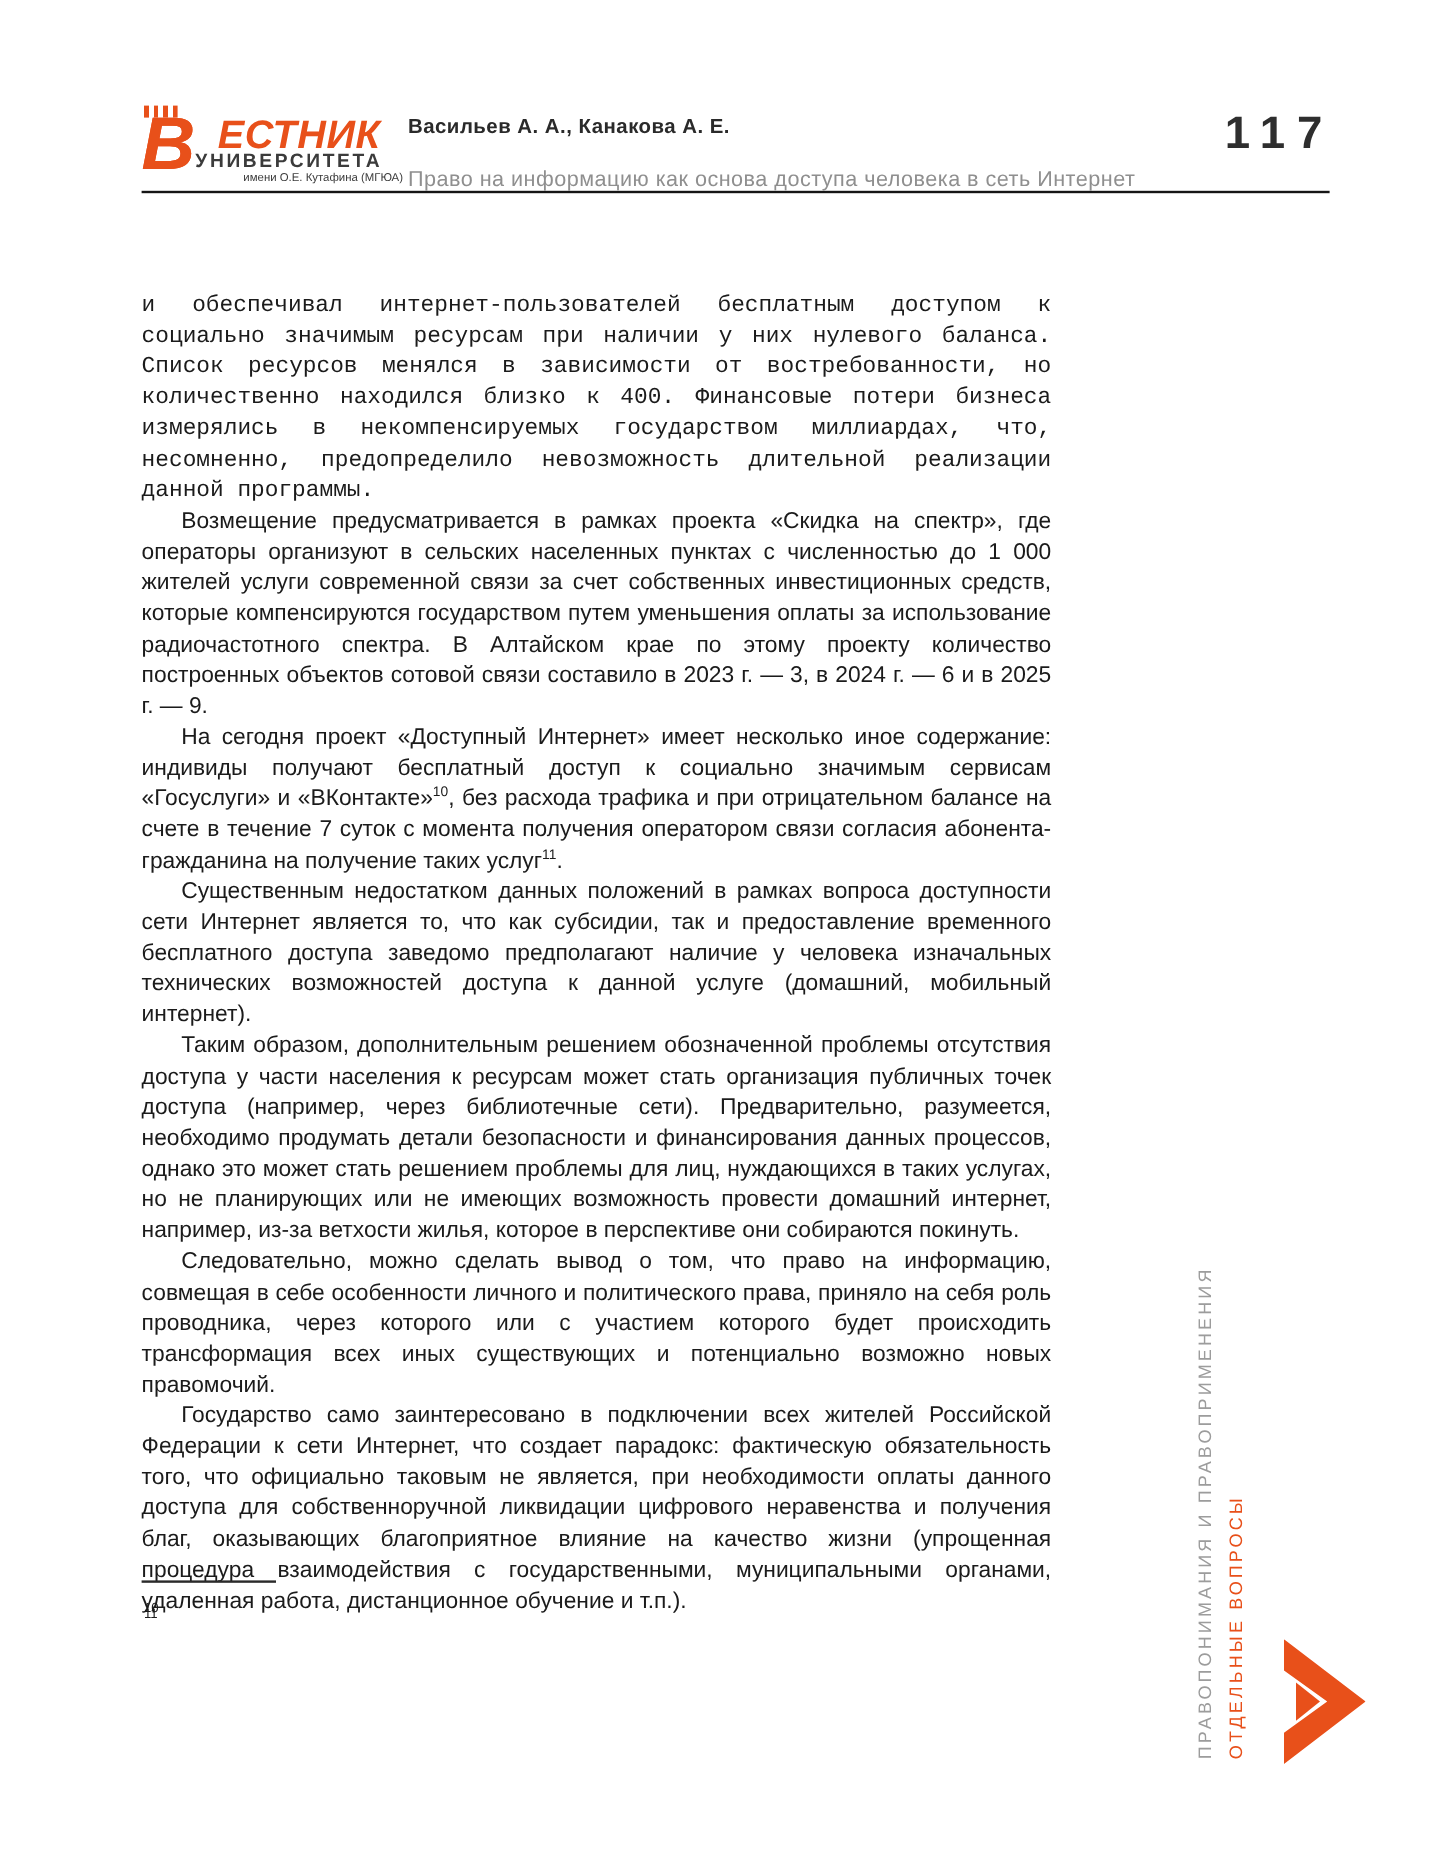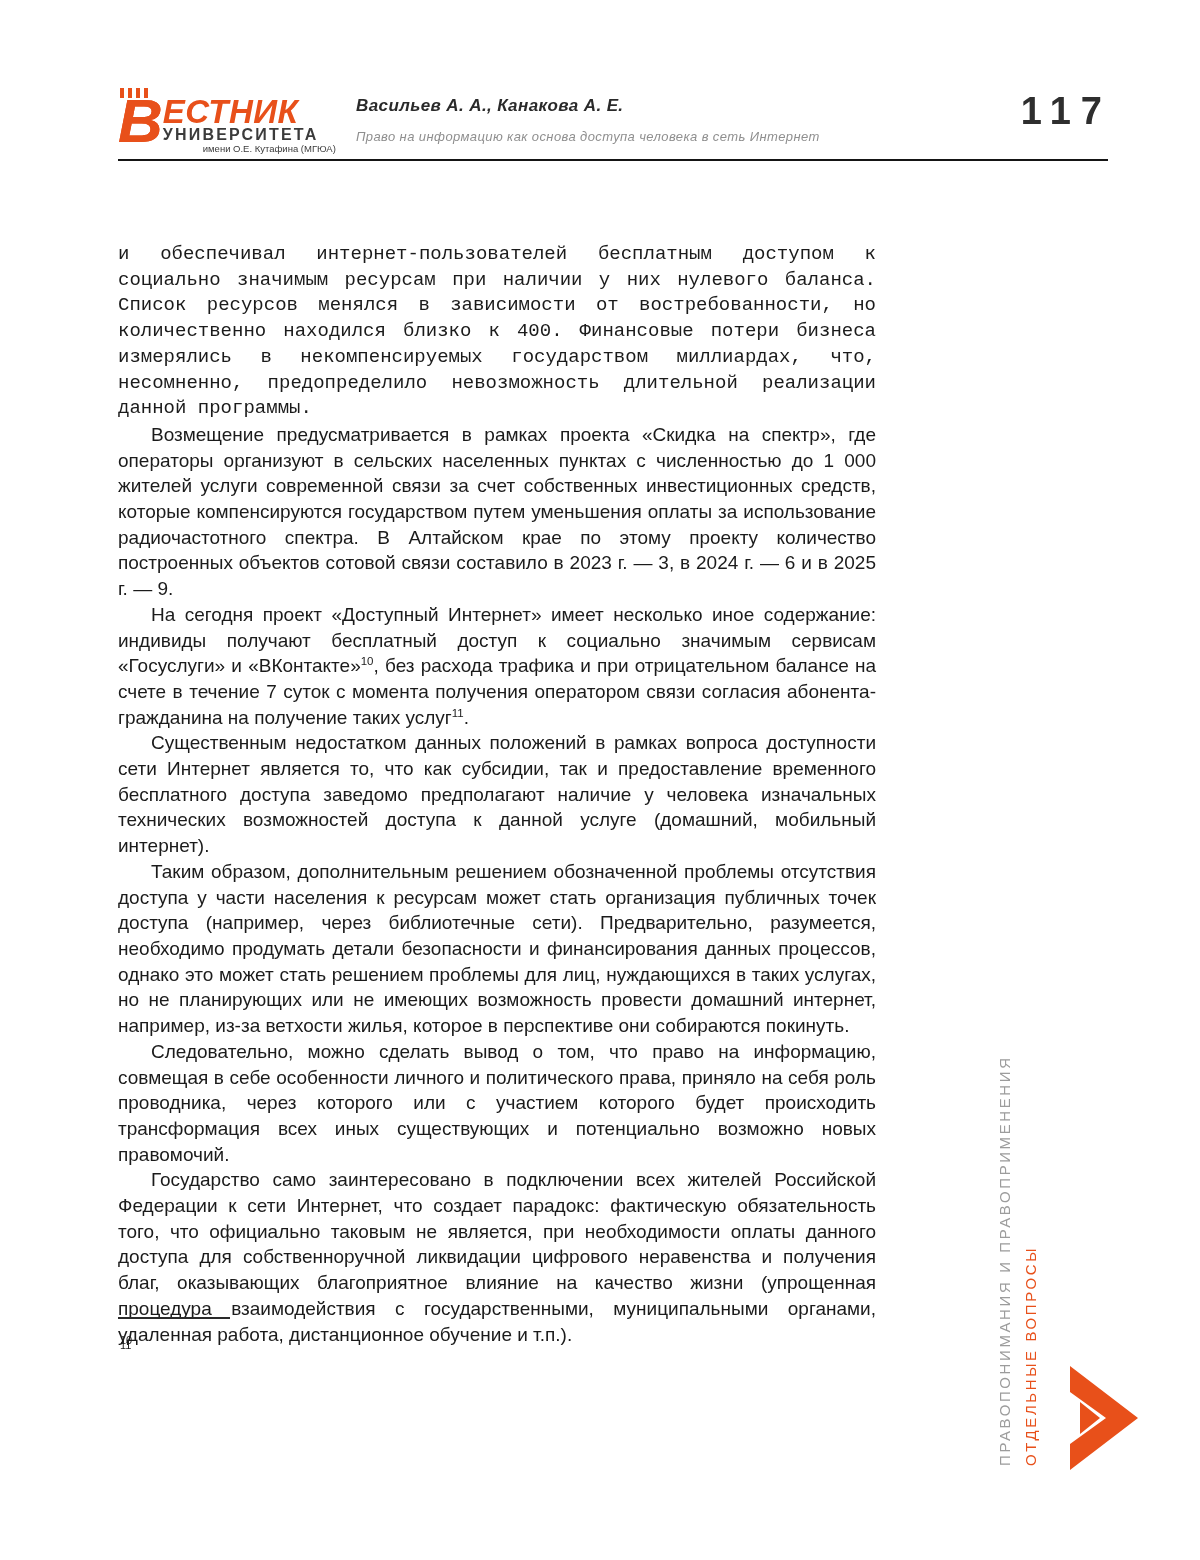--- a/index.html
+++ b/index.html
@@ -21,31 +21,31 @@
   }
   .logo-row { display:flex; align-items:flex-start; padding-top:8px; }
   .logo-b {
     font-size:62px; line-height:54px; font-weight:bold; font-style:italic;
     color:#e8501a; letter-spacing:-2px;
     text-shadow:0 0 0 #e8501a;
   }
   .logo-text { margin-left:2px; padding-top:4px; }
   .logo-vestnik {
     font-size:33px; line-height:28px; font-weight:bold; font-style:italic;
-    color:#e8501a; letter-spacing:0.5px;
+    color:#e8501a; letter-spacing:0.5px;text-align:center;
   }
   .logo-univ {
     font-size:16px; line-height:17px; font-weight:bold;
     color:#3b3b3b; letter-spacing:2.2px;
   }
   .logo-imeni { font-size:9.5px; line-height:11px; color:#3b3b3b;margin-left:40px; }
 
-  .authors-block { position:absolute; left:356px; top:96px; width:620px;font-style:italic; }
+  .authors-block { position:absolute; left:340px; top:96px; width:620px; }
   .authors { font-size:17px; font-weight:bold; color:#2a2a2a; letter-spacing:0.4px; }
-  .article-title { margin-top:13px; font-size:13px; color:#8f8f8f; letter-spacing:0.4px; }
+  .article-title { margin-top:23px; font-size:18px; color:#8f8f8f; letter-spacing:0.4px; }
 
   .page-number {
     position:absolute; right:88px; top:90px;
     font-size:38px; font-weight:bold; letter-spacing:10px; color:#2e2e2e;
   }
   .header-rule {
     position:absolute; left:118px; top:159px; width:990px; height:2px; background:#151515;
   }
 
   

